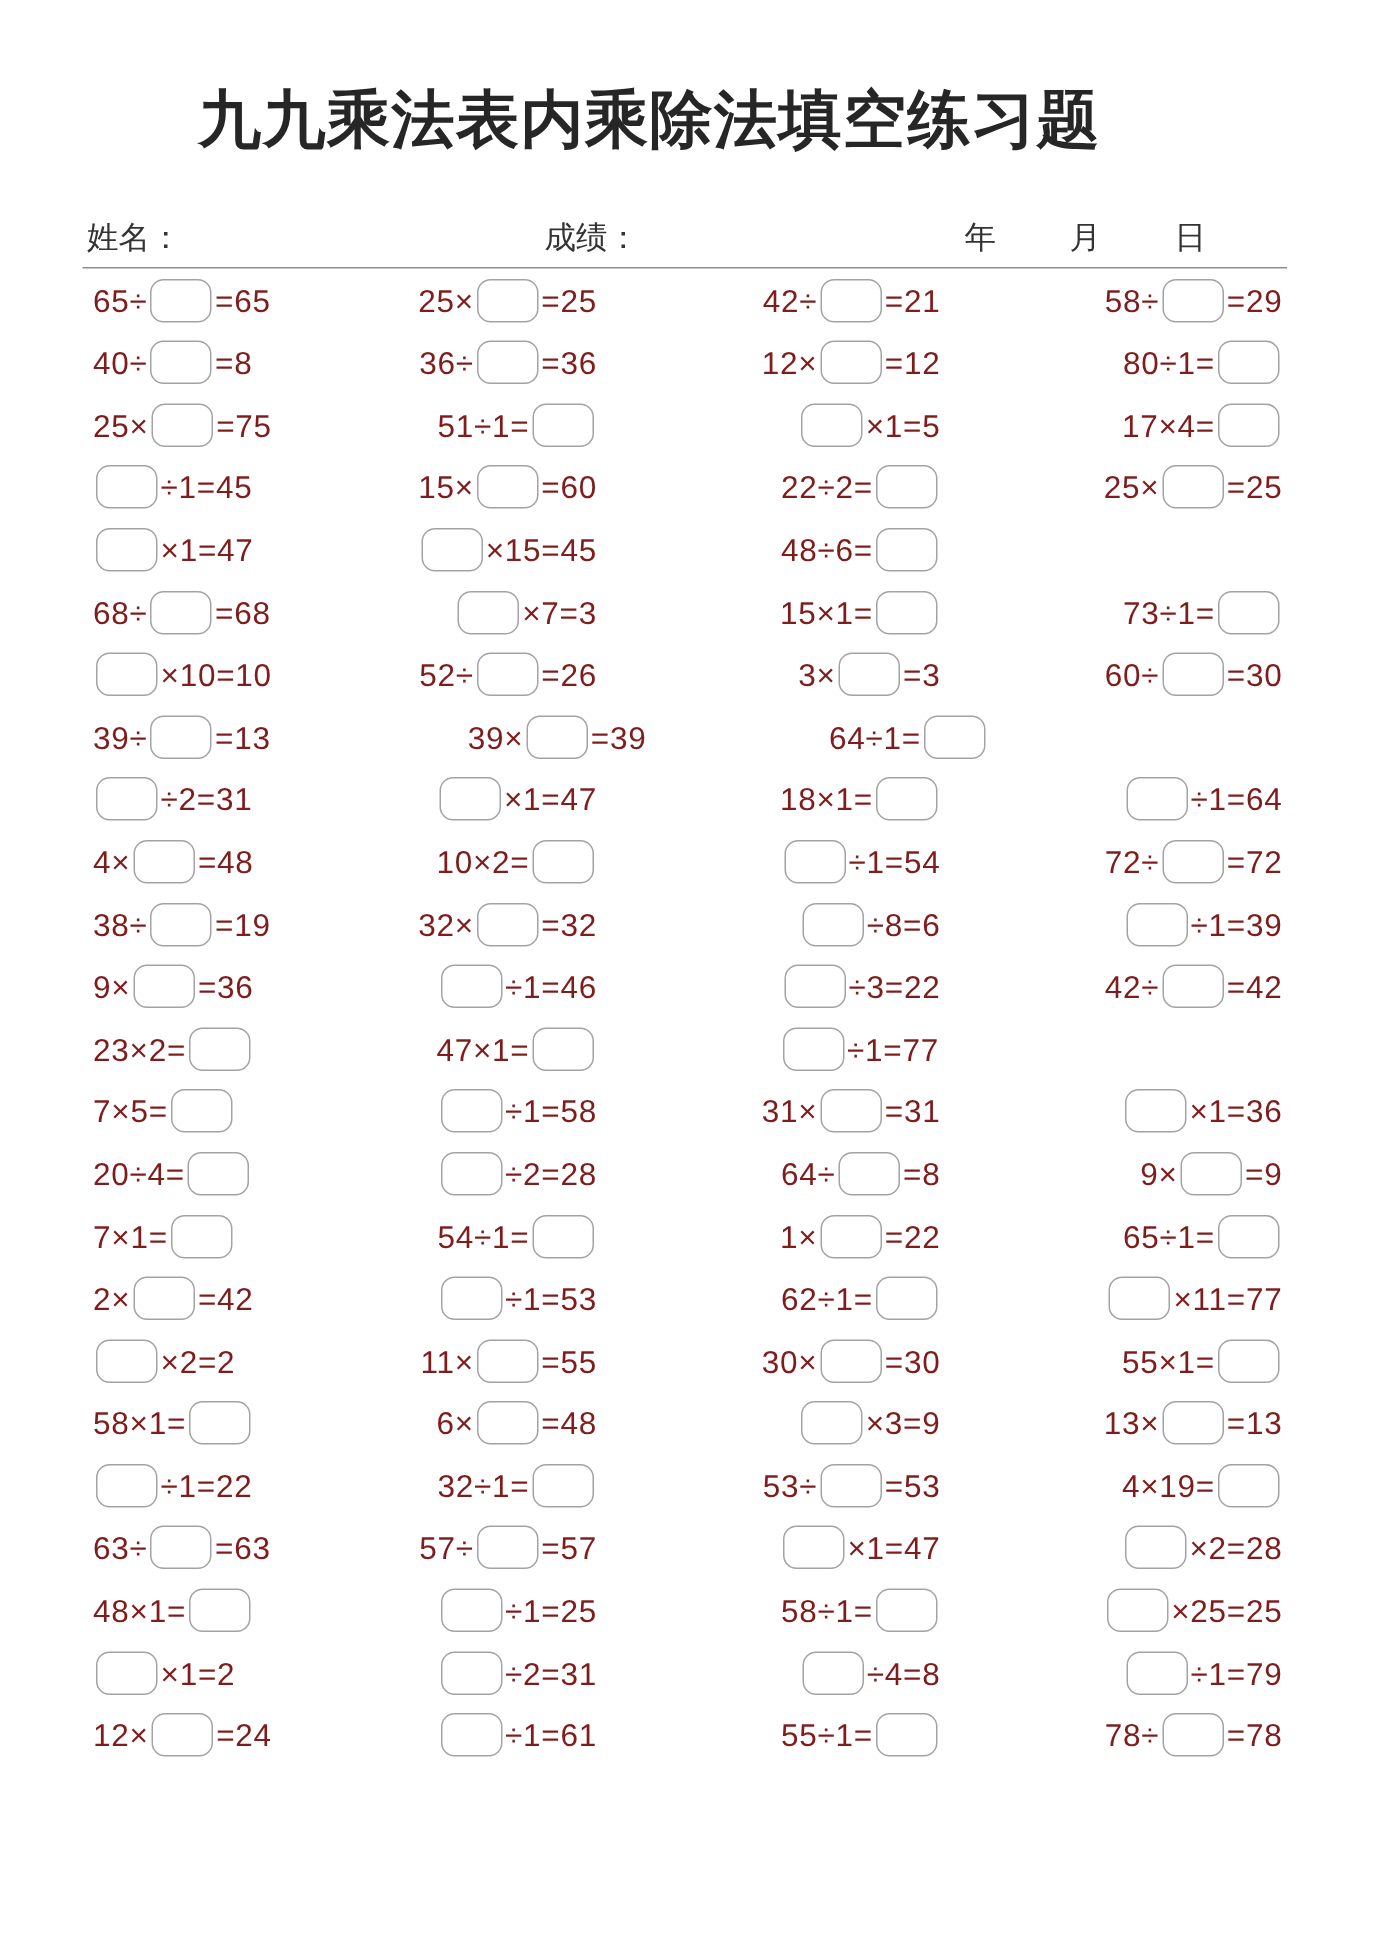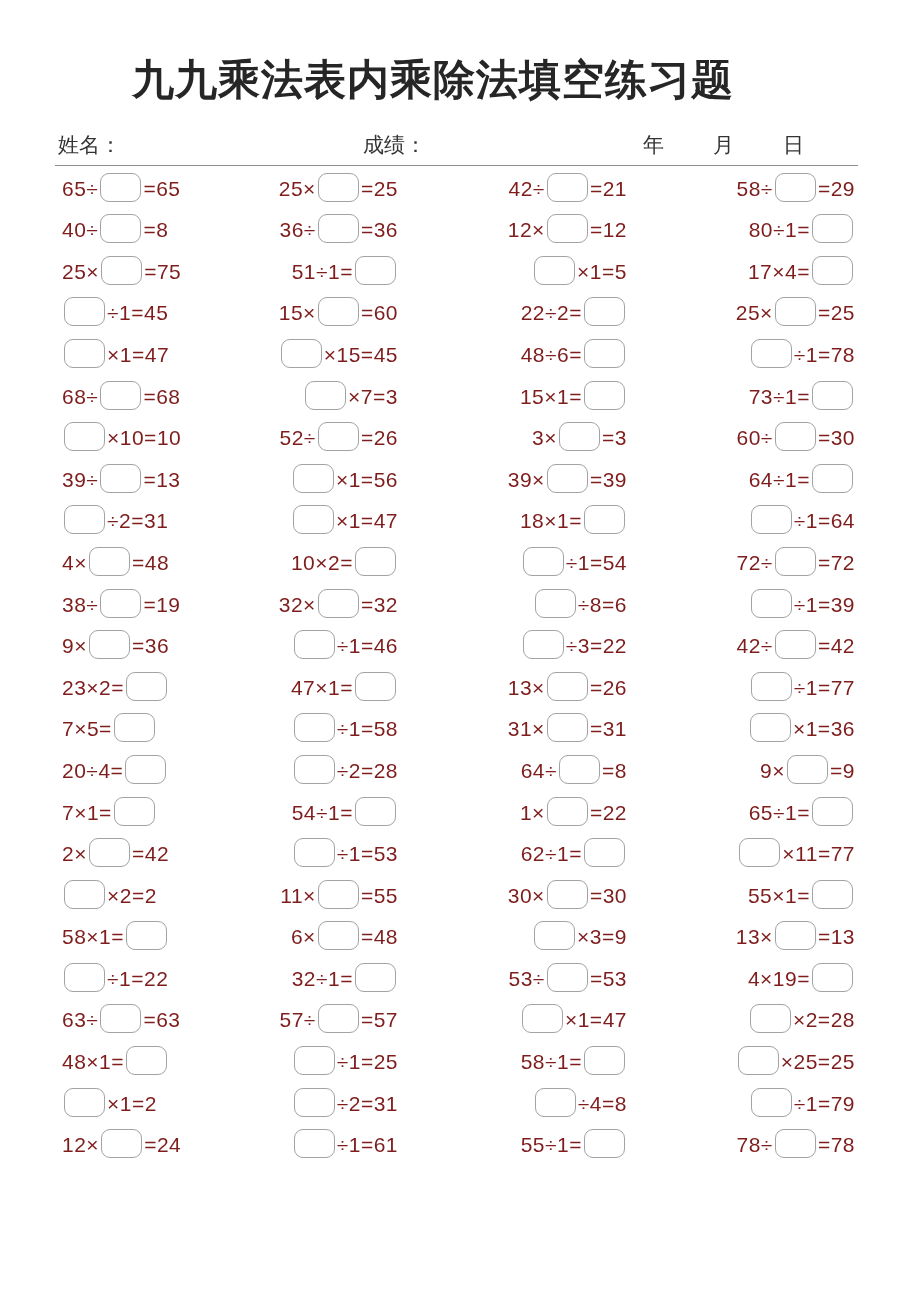--- a/index.html
+++ b/index.html
@@ -16,21 +16,21 @@
     padding-top:56px;
     text-align:center;
     font-size:42px;
     line-height:1.15;
     font-weight:bold;
     color:#262626;
     letter-spacing:1px;
   }
   .info-row{
     position:relative;
-    margin-top:27px;
+    margin-top:40px;
     height:32px;
     font-size:21px;
     color:#333333;
   }
   .name-label{position:absolute;left:58px;top:0;}
   .score-label{position:absolute;left:363px;top:0;}
   .ymd{position:absolute;right:62px;top:0;display:flex;gap:49px;}
   .divider{
     margin:2px 0 0 55px;
     width:803px;
@@ -102,37 +102,35 @@
       <div class="prow">
         <div class="cell c1"><span class="ansbox"></span><span class="ptext">÷1=45</span></div>
         <div class="cell c2"><span class="ptext">15×</span><span class="ansbox"></span><span class="ptext">=60</span></div>
         <div class="cell c3"><span class="ptext">22÷2=</span><span class="ansbox"></span></div>
         <div class="cell c4"><span class="ptext">25×</span><span class="ansbox"></span><span class="ptext">=25</span></div>
       </div>
       <div class="prow">
         <div class="cell c1"><span class="ansbox"></span><span class="ptext">×1=47</span></div>
         <div class="cell c2"><span class="ansbox"></span><span class="ptext">×15=45</span></div>
         <div class="cell c3"><span class="ptext">48÷6=</span><span class="ansbox"></span></div>
-        <div class="cell c4"><span class="ansbox"></span><span class="ptext">÷1=78</span></div>
       </div>
       <div class="prow">
         <div class="cell c1"><span class="ptext">68÷</span><span class="ansbox"></span><span class="ptext">=68</span></div>
         <div class="cell c2"><span class="ansbox"></span><span class="ptext">×7=3</span></div>
         <div class="cell c3"><span class="ptext">15×1=</span><span class="ansbox"></span></div>
         <div class="cell c4"><span class="ptext">73÷1=</span><span class="ansbox"></span></div>
       </div>
       <div class="prow">
         <div class="cell c1"><span class="ansbox"></span><span class="ptext">×10=10</span></div>
         <div class="cell c2"><span class="ptext">52÷</span><span class="ansbox"></span><span class="ptext">=26</span></div>
         <div class="cell c3"><span class="ptext">3×</span><span class="ansbox"></span><span class="ptext">=3</span></div>
         <div class="cell c4"><span class="ptext">60÷</span><span class="ansbox"></span><span class="ptext">=30</span></div>
       </div>
       <div class="prow">
         <div class="cell c1"><span class="ptext">39÷</span><span class="ansbox"></span><span class="ptext">=13</span></div>
-        <div class="cell c2"><span class="ansbox"></span><span class="ptext">×1=56</span></div>
         <div class="cell c3"><span class="ptext">39×</span><span class="ansbox"></span><span class="ptext">=39</span></div>
         <div class="cell c4"><span class="ptext">64÷1=</span><span class="ansbox"></span></div>
       </div>
       <div class="prow">
         <div class="cell c1"><span class="ansbox"></span><span class="ptext">÷2=31</span></div>
         <div class="cell c2"><span class="ansbox"></span><span class="ptext">×1=47</span></div>
         <div class="cell c3"><span class="ptext">18×1=</span><span class="ansbox"></span></div>
         <div class="cell c4"><span class="ansbox"></span><span class="ptext">÷1=64</span></div>
       </div>
       <div class="prow">
@@ -149,21 +147,20 @@
       </div>
       <div class="prow">
         <div class="cell c1"><span class="ptext">9×</span><span class="ansbox"></span><span class="ptext">=36</span></div>
         <div class="cell c2"><span class="ansbox"></span><span class="ptext">÷1=46</span></div>
         <div class="cell c3"><span class="ansbox"></span><span class="ptext">÷3=22</span></div>
         <div class="cell c4"><span class="ptext">42÷</span><span class="ansbox"></span><span class="ptext">=42</span></div>
       </div>
       <div class="prow">
         <div class="cell c1"><span class="ptext">23×2=</span><span class="ansbox"></span></div>
         <div class="cell c2"><span class="ptext">47×1=</span><span class="ansbox"></span></div>
-        <div class="cell c3"><span class="ptext">13×</span><span class="ansbox"></span><span class="ptext">=26</span></div>
         <div class="cell c4"><span class="ansbox"></span><span class="ptext">÷1=77</span></div>
       </div>
       <div class="prow">
         <div class="cell c1"><span class="ptext">7×5=</span><span class="ansbox"></span></div>
         <div class="cell c2"><span class="ansbox"></span><span class="ptext">÷1=58</span></div>
         <div class="cell c3"><span class="ptext">31×</span><span class="ansbox"></span><span class="ptext">=31</span></div>
         <div class="cell c4"><span class="ansbox"></span><span class="ptext">×1=36</span></div>
       </div>
       <div class="prow">
         <div class="cell c1"><span class="ptext">20÷4=</span><span class="ansbox"></span></div>

